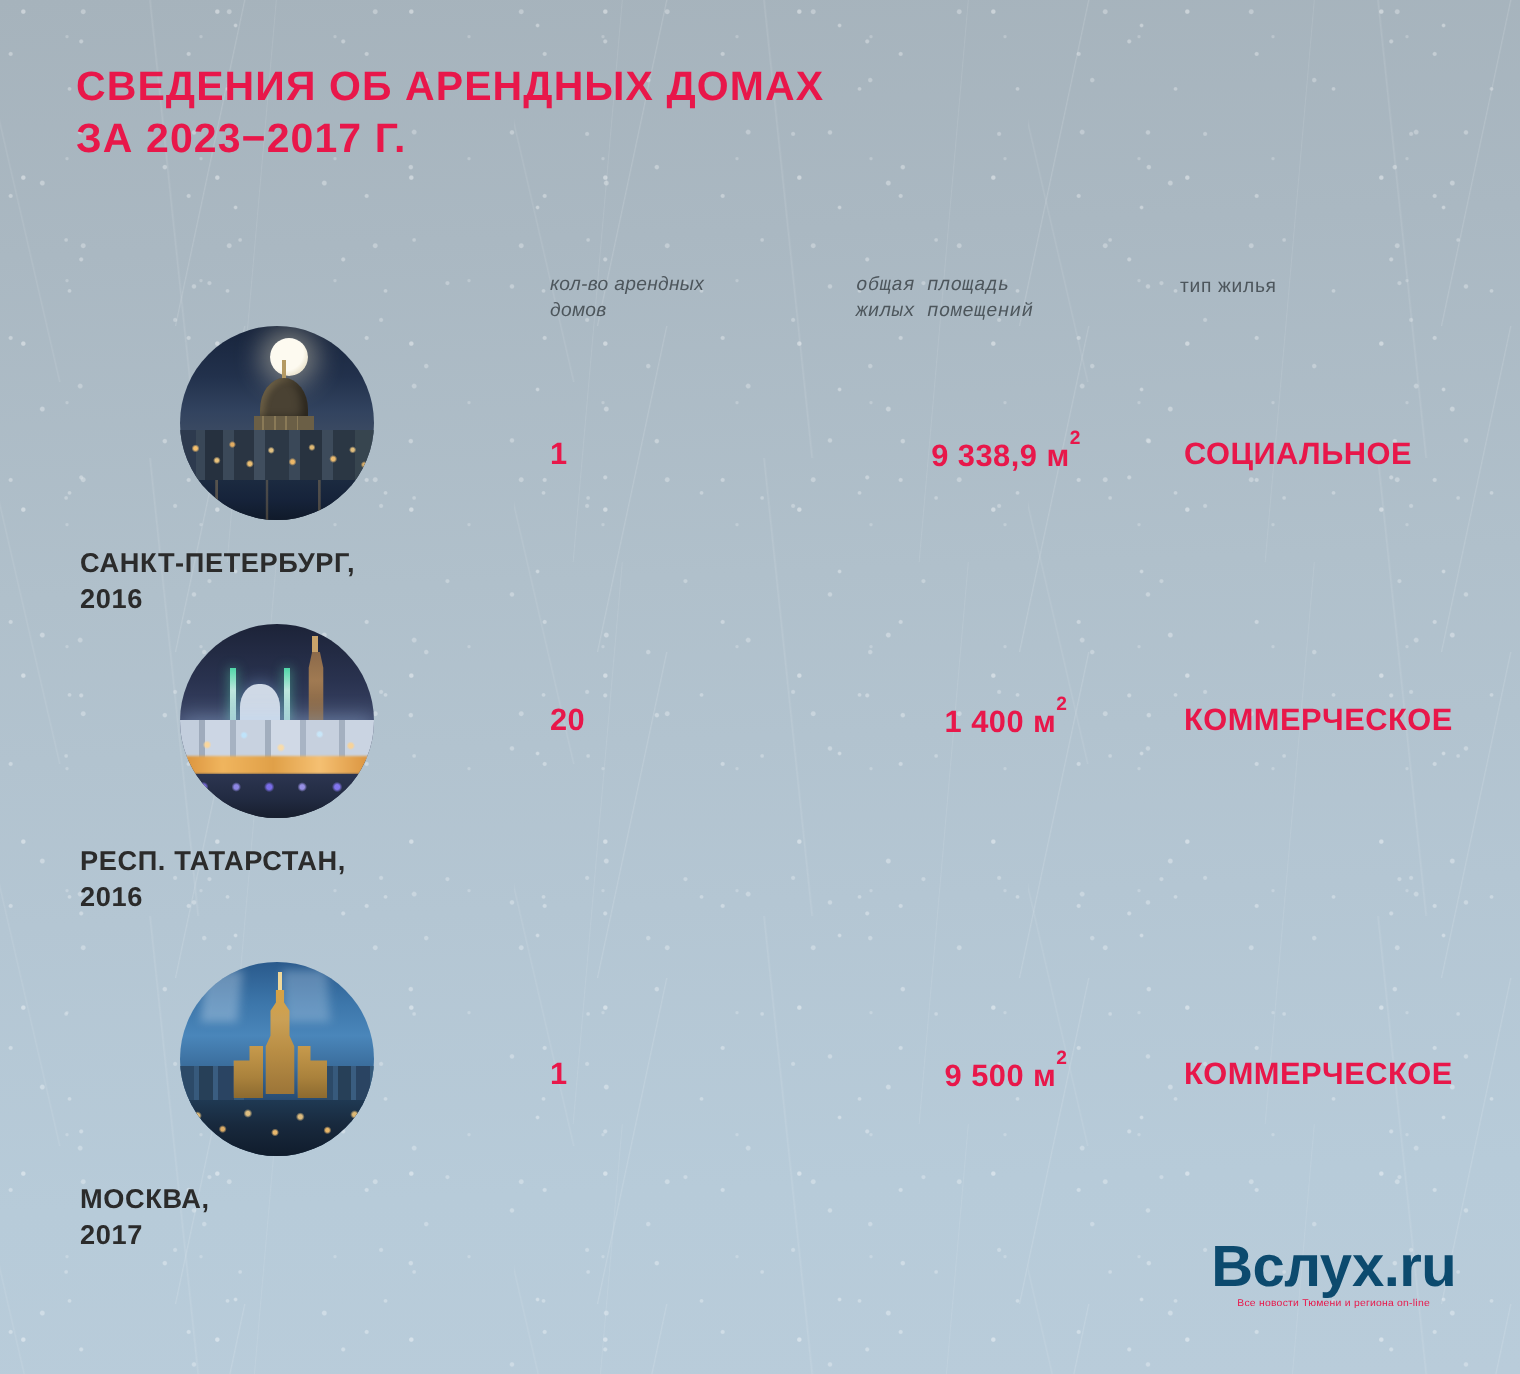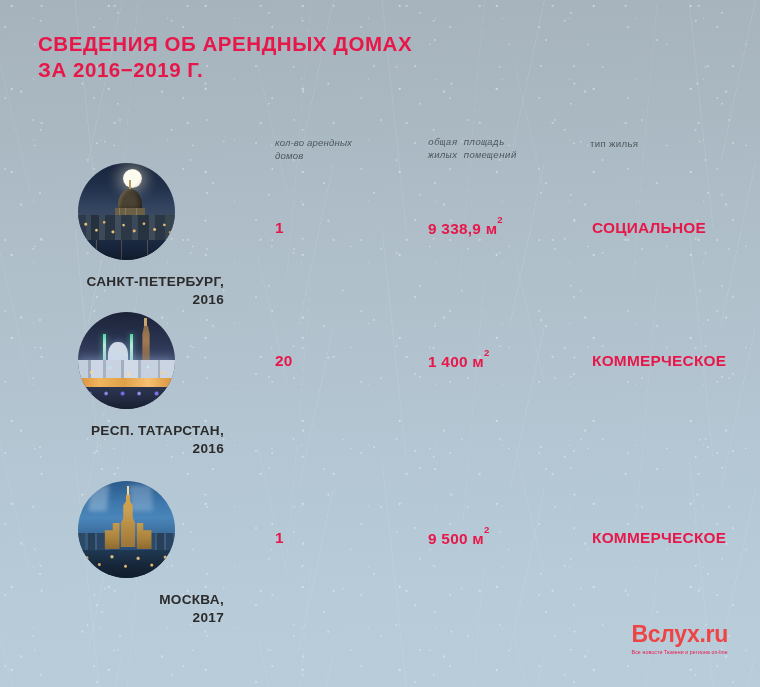--- a/index.html
+++ b/index.html
@@ -90,24 +90,24 @@
   #head-type   { left: 590px; top: 138px; font-style: normal; letter-spacing: .35px; }
 
   
   .row { position: absolute; left: 0; width: 760px; }
   #row-0 { top: 163px; }
   #row-1 { top: 312px; }
   #row-2 { top: 481px; }
 
   .city-block {
     position: absolute;
-    left: 28px;
+    left: 40px;
     top: 0;
     width: 196px;
-    text-align: right;
+    text-align: left;
   }
 
   .circle {
     width: 97px;
     height: 97px;
     margin: 0 auto;
     border-radius: 50%;
     overflow: hidden;
     position: relative;
   }
@@ -126,21 +126,21 @@
     position: absolute;
     color: #e8174a;
     font-size: 15.4px;
     font-weight: bold;
     letter-spacing: .25px;
     white-space: nowrap;
   }
   .val sup { font-size: 9.6px; font-weight: bold; top: -.55em; position: relative; }
 
   .v-count { left: 275px; top: 57px; width: 120px; text-align: left; }
-  .v-area  { left: 428px; top: 57px; width: 150px; text-align: left; }
+  .v-area  { left: 428px; top: 57px; width: 150px; text-align: center; }
   .v-type  { left: 592px; top: 57px; width: 190px; text-align: left; }
 
   
   #row-2 .val { top: 48px; }
   #row-1 .val { top: 40px; }
   #row-0 .val { top: 56px; }
 
   
   .sky { position: absolute; inset: 0; }
 
@@ -316,22 +316,22 @@
   }
 
   
   .logo {
     position: absolute;
     right: 32px;
     bottom: 31px;
     text-align: center;
   }
   .logo-text {
-    color: #ef4444;
-    font-size: 23px;
+    color: #0c4a6e;
+    font-size: 29px;
     font-weight: bold;
     letter-spacing: -.3px;
     line-height: 25px;
     text-align: right;
   }
   .logo-tag {
     color: #e8174a;
     font-size: 5.2px;
     letter-spacing: .12px;
     line-height: 8px;
@@ -339,21 +339,21 @@
     transform: scaleY(.95);
   }
 </style>
 </head>
 <body>
 
 <div class="grain"></div>
 <div class="grain2"></div>
 
 <div class="title">СВЕДЕНИЯ ОБ АРЕНДНЫХ ДОМАХ
-ЗА 2016−2019 Г.</div>
+ЗА 2023−2017 Г.</div>
 
 <div class="col-head" id="head-count">кол-во арендных
 домов</div>
 <div class="col-head" id="head-area">общая площадь
 жилых помещений</div>
 <div class="col-head" id="head-type">тип жилья</div>
 
 <div class="row" id="row-0">
   <div class="city-block">
     <div class="circle spb">

